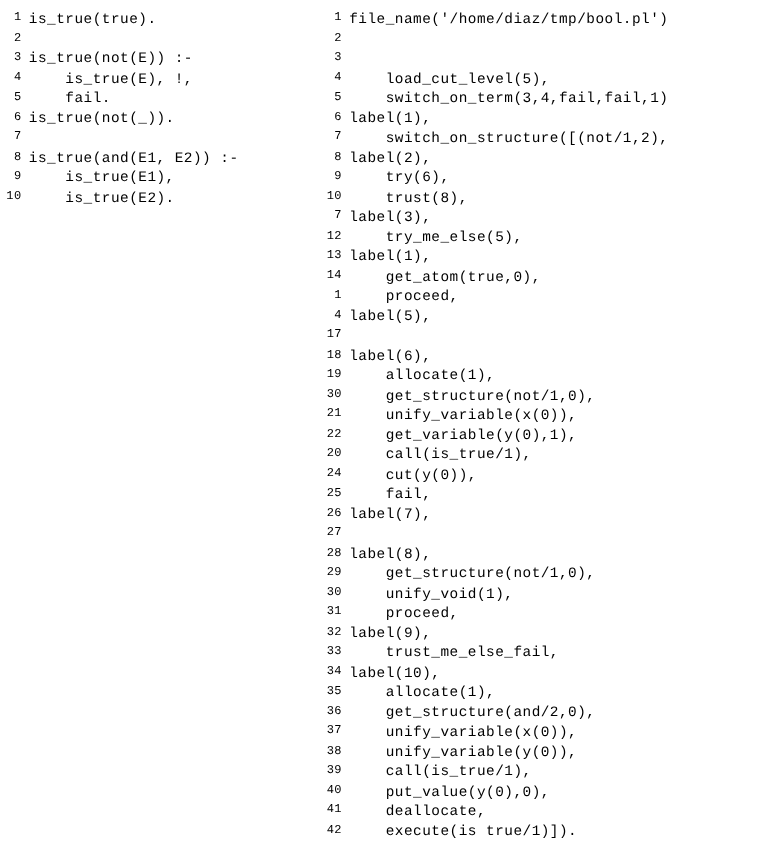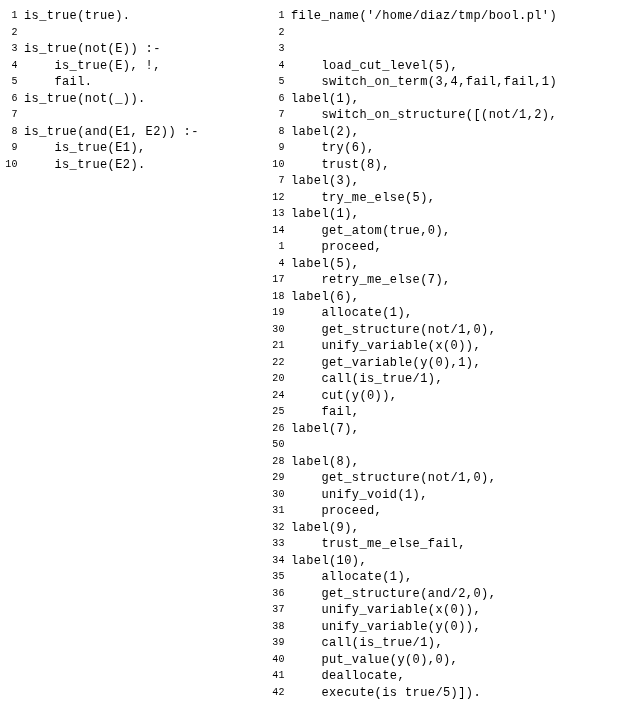--- a/index.html
+++ b/index.html
@@ -64,40 +64,40 @@
       <div class="code-line"><span class="lineno">7</span><span>    switch_on_structure([(not/1,2),</span></div>
       <div class="code-line"><span class="lineno">8</span><span>label(2),</span></div>
       <div class="code-line"><span class="lineno">9</span><span>    try(6),</span></div>
       <div class="code-line"><span class="lineno">10</span><span>    trust(8),</span></div>
       <div class="code-line"><span class="lineno">7</span><span>label(3),</span></div>
       <div class="code-line"><span class="lineno">12</span><span>    try_me_else(5),</span></div>
       <div class="code-line"><span class="lineno">13</span><span>label(1),</span></div>
       <div class="code-line"><span class="lineno">14</span><span>    get_atom(true,0),</span></div>
       <div class="code-line"><span class="lineno">1</span><span>    proceed,</span></div>
       <div class="code-line"><span class="lineno">4</span><span>label(5),</span></div>
-      <div class="code-line"><span class="lineno">17</span><span>    retry_me_else(7),</span></div>
+      <div class="code-line"><span class="lineno">17</span></div>
       <div class="code-line"><span class="lineno">18</span><span>label(6),</span></div>
       <div class="code-line"><span class="lineno">19</span><span>    allocate(1),</span></div>
       <div class="code-line"><span class="lineno">30</span><span>    get_structure(not/1,0),</span></div>
       <div class="code-line"><span class="lineno">21</span><span>    unify_variable(x(0)),</span></div>
       <div class="code-line"><span class="lineno">22</span><span>    get_variable(y(0),1),</span></div>
       <div class="code-line"><span class="lineno">20</span><span>    call(is_true/1),</span></div>
       <div class="code-line"><span class="lineno">24</span><span>    cut(y(0)),</span></div>
       <div class="code-line"><span class="lineno">25</span><span>    fail,</span></div>
       <div class="code-line"><span class="lineno">26</span><span>label(7),</span></div>
-      <div class="code-line"><span class="lineno">50</span></div>
+      <div class="code-line"><span class="lineno">27</span></div>
       <div class="code-line"><span class="lineno">28</span><span>label(8),</span></div>
       <div class="code-line"><span class="lineno">29</span><span>    get_structure(not/1,0),</span></div>
       <div class="code-line"><span class="lineno">30</span><span>    unify_void(1),</span></div>
       <div class="code-line"><span class="lineno">31</span><span>    proceed,</span></div>
       <div class="code-line"><span class="lineno">32</span><span>label(9),</span></div>
       <div class="code-line"><span class="lineno">33</span><span>    trust_me_else_fail,</span></div>
       <div class="code-line"><span class="lineno">34</span><span>label(10),</span></div>
       <div class="code-line"><span class="lineno">35</span><span>    allocate(1),</span></div>
       <div class="code-line"><span class="lineno">36</span><span>    get_structure(and/2,0),</span></div>
       <div class="code-line"><span class="lineno">37</span><span>    unify_variable(x(0)),</span></div>
       <div class="code-line"><span class="lineno">38</span><span>    unify_variable(y(0)),</span></div>
       <div class="code-line"><span class="lineno">39</span><span>    call(is_true/1),</span></div>
       <div class="code-line"><span class="lineno">40</span><span>    put_value(y(0),0),</span></div>
       <div class="code-line"><span class="lineno">41</span><span>    deallocate,</span></div>
-      <div class="code-line"><span class="lineno">42</span><span>    execute(is true/5)]).</span></div>
+      <div class="code-line"><span class="lineno">42</span><span>    execute(is true/1)]).</span></div>
     </div>
 </div>
 
 </body></html>

